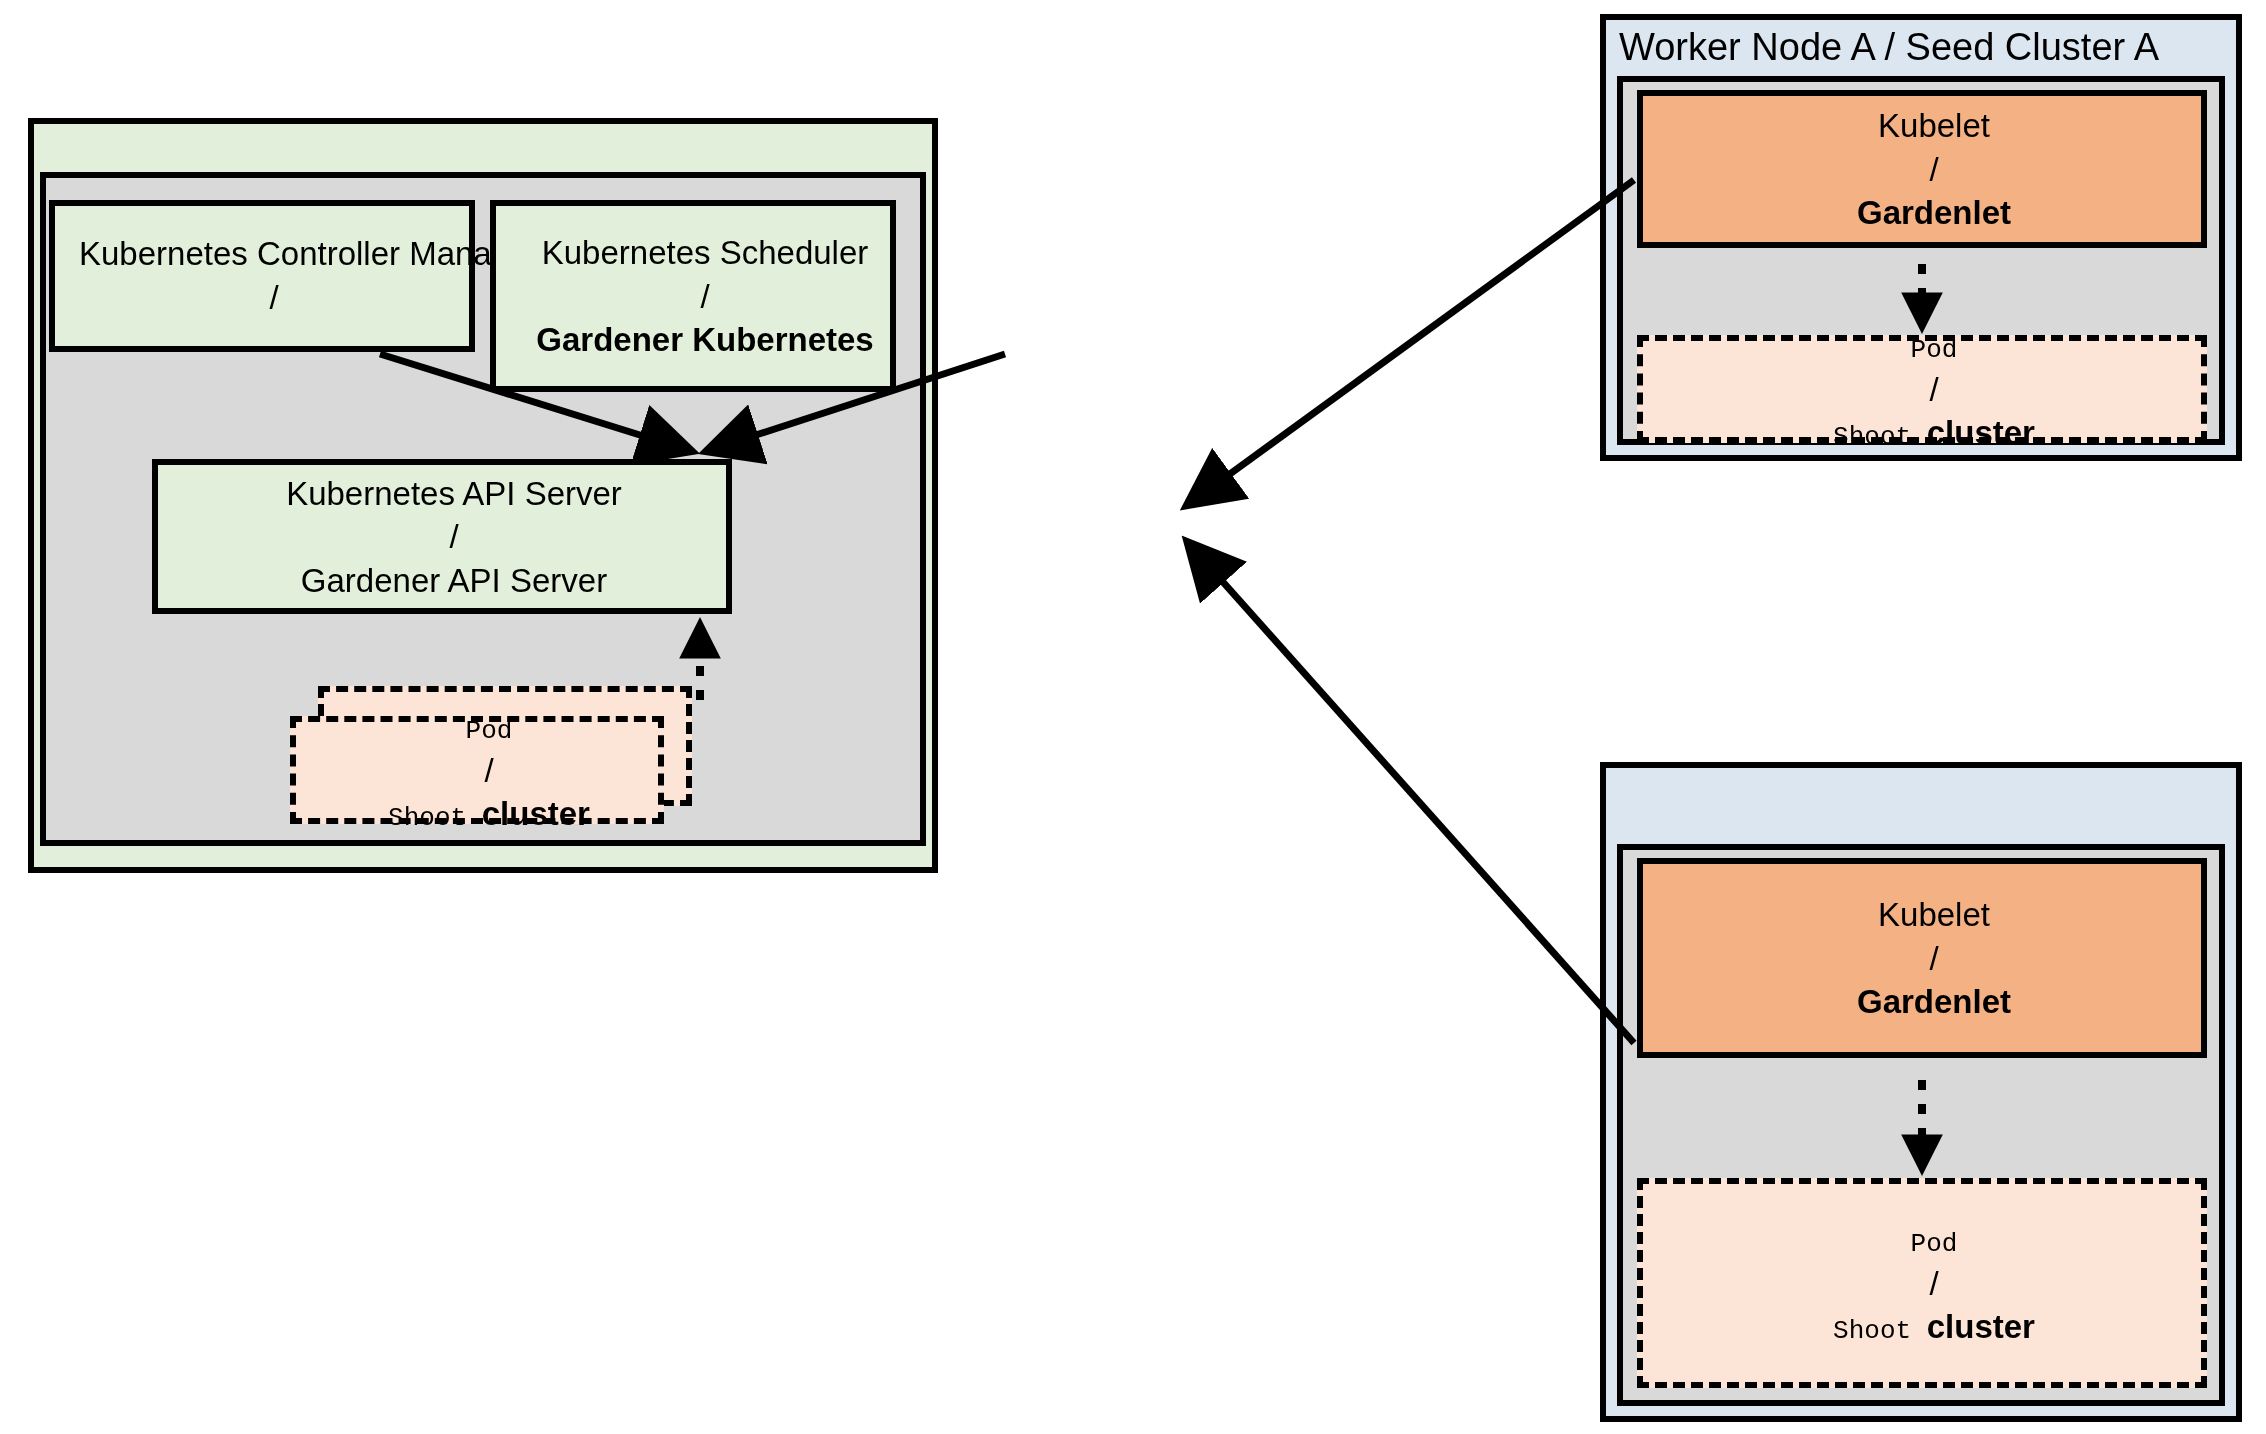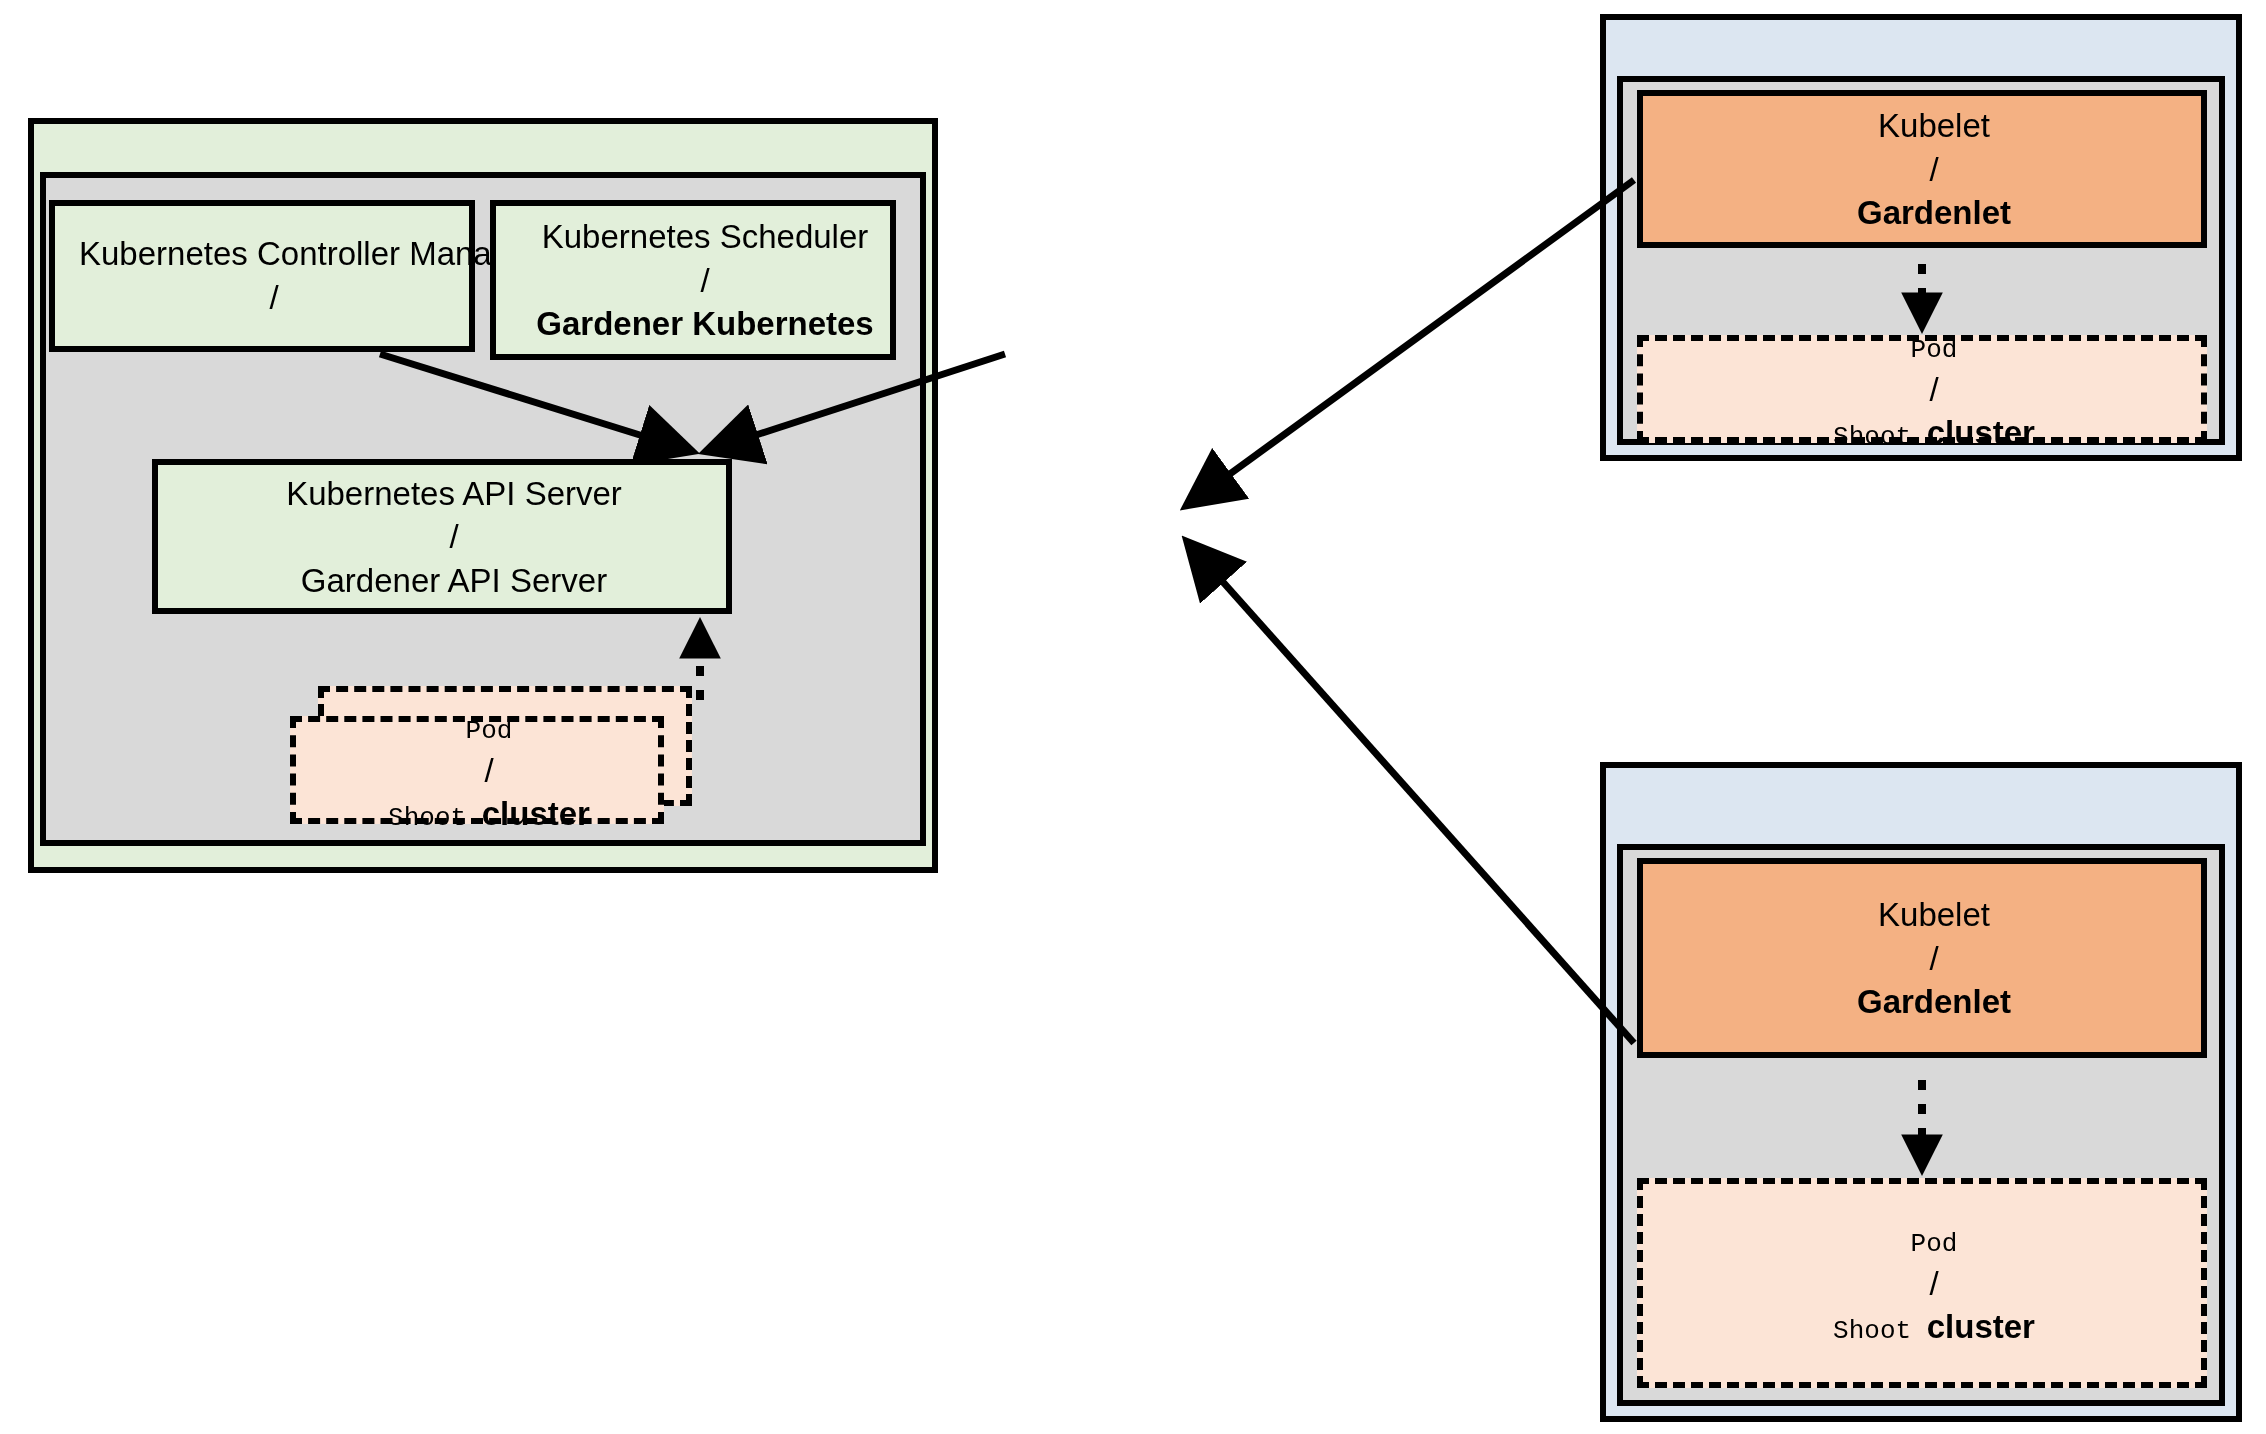--- a/index.html
+++ b/index.html
@@ -77,21 +77,21 @@
   <div class="box gray" style="left:40px; top:172px; width:886px; height:674px;">
   </div>
 
   <div class="box green" style="left:49px; top:200px; width:426px; height:152px;">
     <div class="mid">
       <span>Kubernetes Controller Manager</span>
       <span class="slash">/</span>
     </div>
   </div>
 
-  <div class="box green" style="left:490px; top:200px; width:406px; height:160px;">
+  <div class="box green" style="left:490px; top:200px; width:406px; height:192px;">
     <div class="mid">
       <span>Kubernetes Scheduler</span>
       <span class="slash">/</span>
       <span class="b">Gardener Kubernetes</span>
     </div>
   </div>
 
   <div class="box green" style="left:152px; top:459px; width:580px; height:155px;">
     <div class="mid">
       <span>Kubernetes API Server</span>
@@ -106,20 +106,21 @@
   <div class="box dashed peach" style="left:290px; top:716px; width:374px; height:108px;">
     <div class="mid">
       <span class="mono">Pod</span>
       <span class="slash">/</span>
       <span><span class="mono">Shoot </span><span class="b">cluster</span></span>
     </div>
   </div>
 
   <div class="box blue" style="left:1600px; top:14px; width:642px; height:447px;">
   </div>
+  <div class="grouptitle" style="left:1619px; top:28px;">Worker Node A / Seed Cluster A</div>
 
   <div class="box gray" style="left:1617px; top:76px; width:608px; height:369px;">
   </div>
 
   <div class="box orange" style="left:1637px; top:90px; width:570px; height:158px;">
     <div class="mid">
       <span>Kubelet</span>
       <span class="slash">/</span>
       <span class="b">Gardenlet</span>
     </div>

